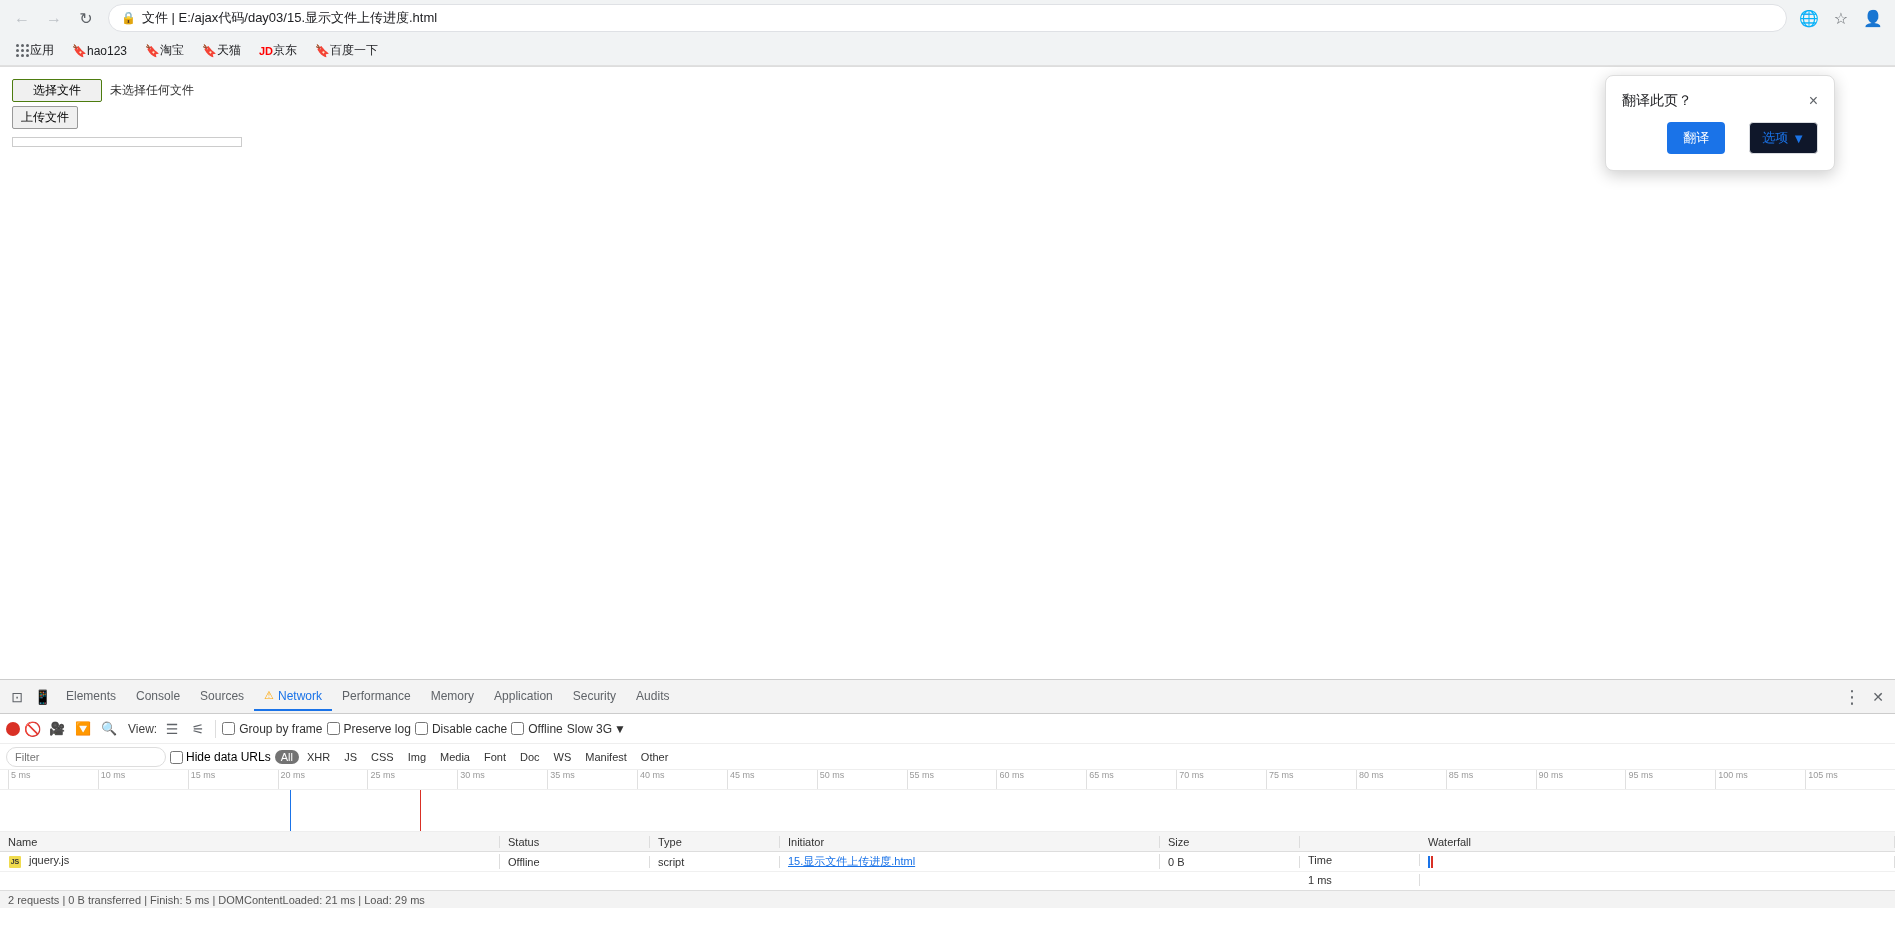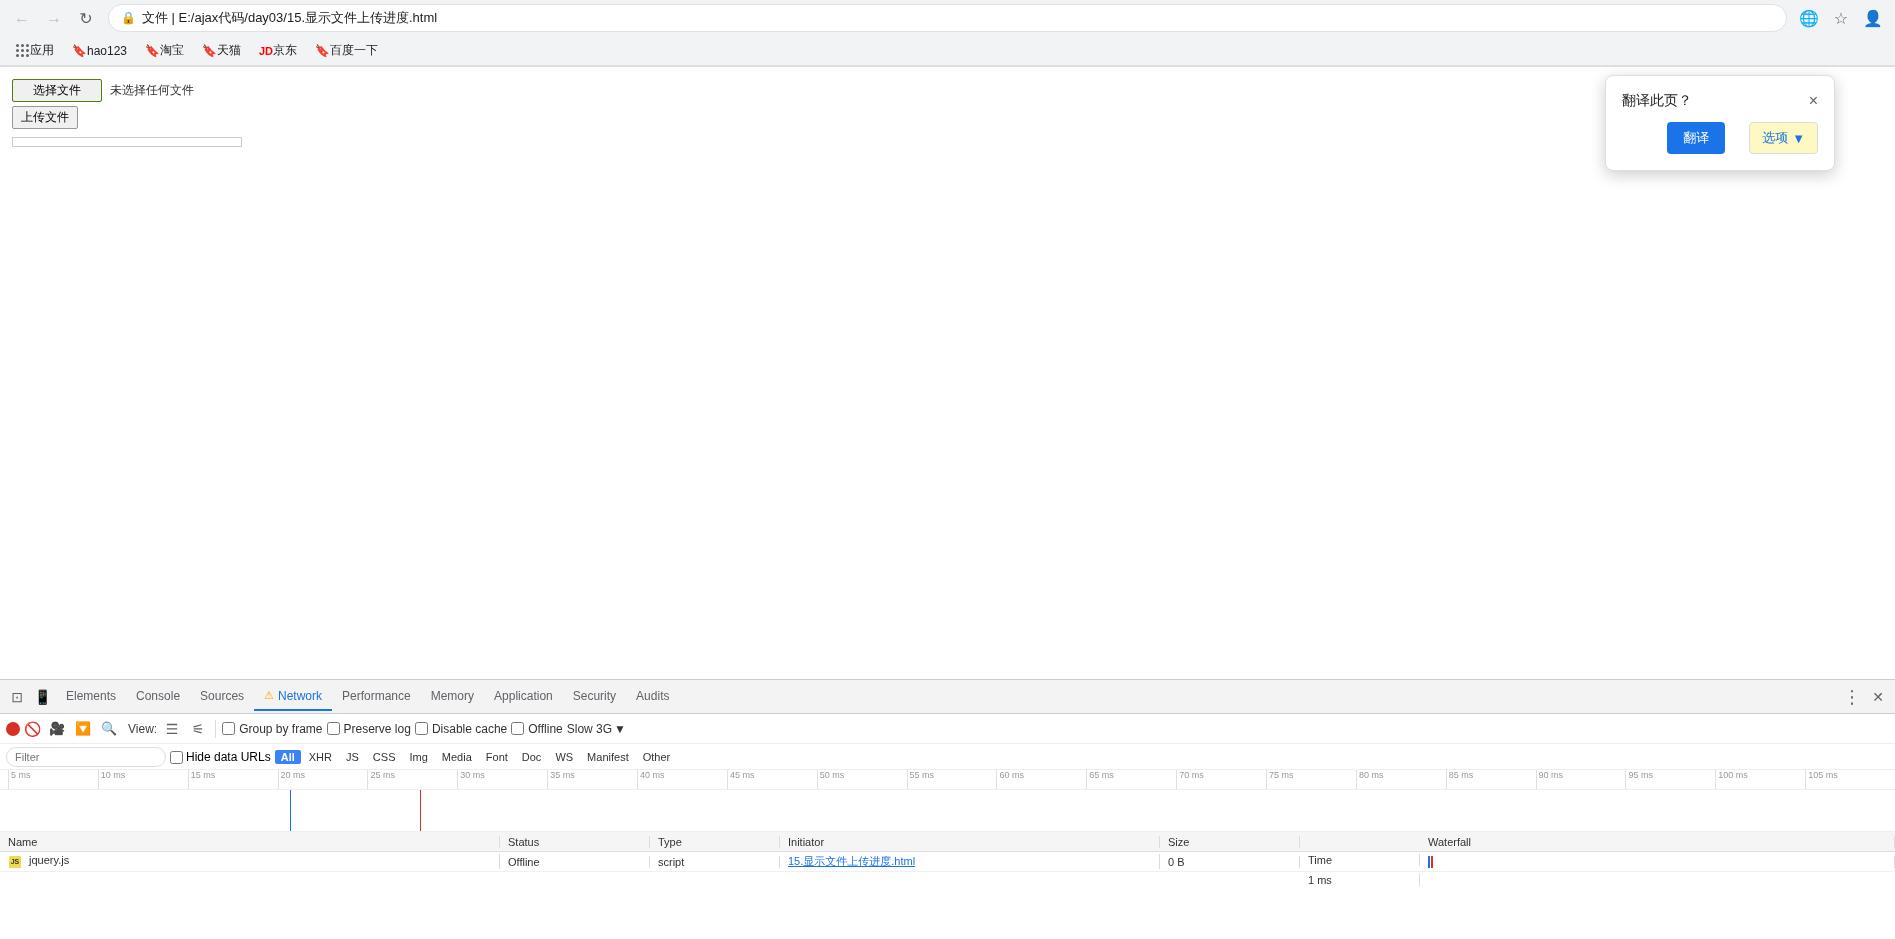--- a/index.html
+++ b/index.html
@@ -185,21 +185,21 @@
       background: #1a73e8;
       color: #fff;
       border: none;
       border-radius: 4px;
       padding: 6px 16px;
       cursor: pointer;
       font-size: 13px;
     }
 
     .options-btn {
-      background: #fef9c3;
+      background: #0f172a;
       color: #1a73e8;
       border: 1px solid #dadce0;
       border-radius: 4px;
       padding: 6px 12px;
       cursor: pointer;
       font-size: 13px;
       display: flex;
       align-items: center;
       gap: 4px;
     }
@@ -366,24 +366,23 @@
     .filter-type-btn {
       padding: 1px 6px;
       font-size: 11px;
       cursor: pointer;
       border: none;
       background: none;
       color: #333;
       border-radius: 2px;
     }
     .filter-type-btn.active {
-      background: #3b82f6;
+      background: #737373;
       color: #fff;
-      border-radius: 2px;
-      font-weight: bold;
+      border-radius: 7px;
     }
 
     
     .timeline-area {
       height: 62px;
       border-bottom: 1px solid #eee;
       position: relative;
       overflow: hidden;
       background: #fff;
     }
@@ -742,13 +741,16 @@
       <div class="network-col col-time">1 ms</div>
       <div class="network-col col-waterfall">
         <div class="waterfall-bars">
           <div class="wf-blue"></div>
           <div class="wf-red"></div>
         </div>
       </div>
     </div>
   </div>
 
+  <div class="status-bar">
+    <span>2 requests | 0 B transferred | Finish: 5 ms | DOMContentLoaded: 21 ms | Load: 29 ms</span>
+  </div>
 </div>
 
 </body></html>

